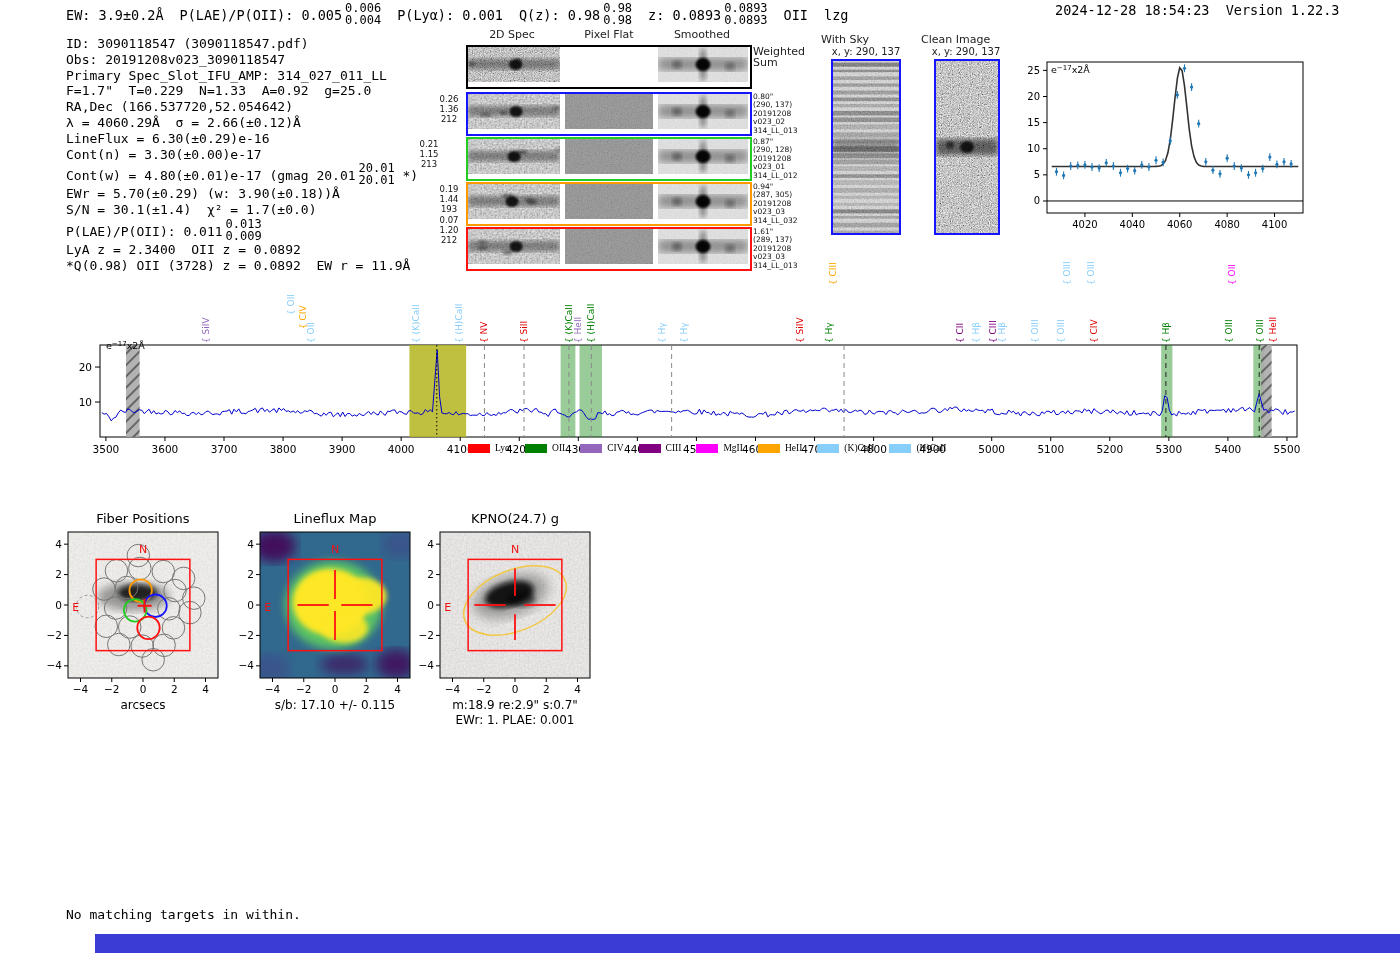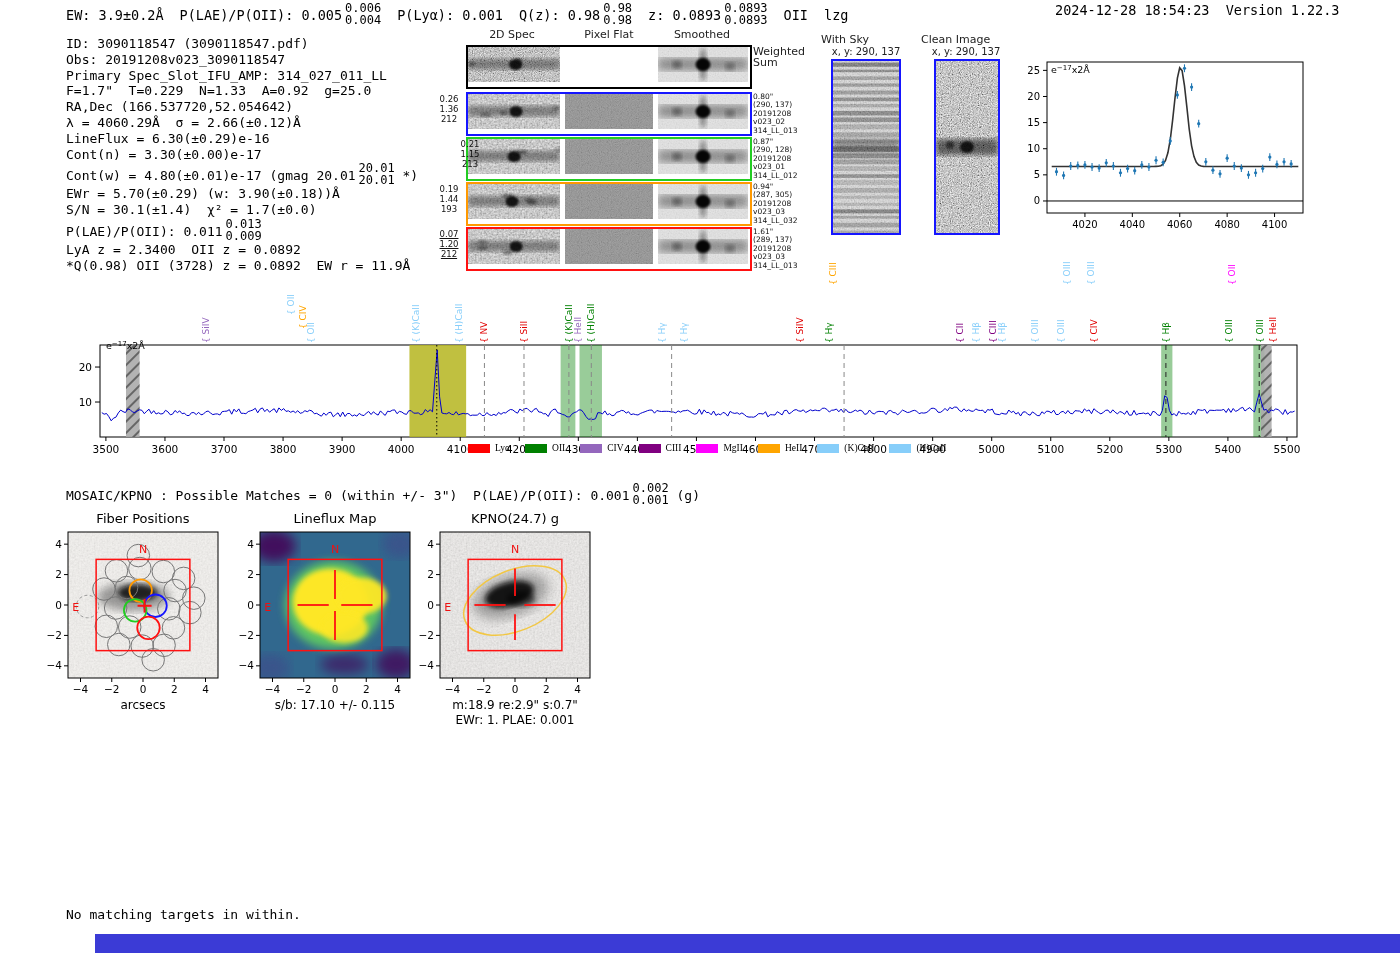--- a/index.html
+++ b/index.html
@@ -470,21 +470,20 @@
       <div class="leg-item">
         <span class="leg-sw" style="background: rgb(135, 206, 250);"></span>
         <span>(K)CaII</span>
       </div>
       <div class="leg-item">
         <span class="leg-sw" style="background: rgb(135, 206, 250);"></span>
         <span>(H)CaII</span>
       </div>
     </div>
 
-  <div id="mosaic" class="mono"><span class="seg"><span>MOSAIC/KPNO : Possible Matches = 0 (within +/- 3")  P(LAE)/P(OII): 0.001</span><span class="frac"><span>0.002</span><span>0.001</span></span><span> (g)</span></span></div>
 
   <div id="notes" class="mono">
     <div>No matching targets in within.</div>
     
   </div>
 
   <div id="bottombar" style="background: rgb(59, 59, 214);"></div>
 
   <svg width="0" height="0">
     <defs>
@@ -615,21 +614,21 @@
       <div style="position: absolute; left: 190px; top: 0px; width: 90px; height: 35px;"><svg width="90" height="35" class="boxed" style="position: static;">
           <rect x="0" y="0" width="90" height="35" fill="#e2e2e2"></rect>
           <rect x="0" y="0" width="90" height="35" filter="url(#fGrainB)" opacity="0.12"></rect>
           <rect x="0" y="11.200000000000001" width="90" height="11.9" fill="#333" filter="url(#fB4)" opacity="0.5"></rect>
           <ellipse cx="45" cy="17.5" rx="3.5" ry="16.8" fill="#222" filter="url(#fB2)" opacity="0.5"></ellipse>
           <ellipse cx="45" cy="17.5" rx="7.5" ry="6.5" fill="#000" filter="url(#fB1)" opacity="0.95"></ellipse>
           <ellipse cx="19" cy="17.5" rx="5" ry="4" fill="#000" filter="url(#fB2)" opacity="0.4"></ellipse>
           <ellipse cx="72" cy="19.5" rx="5" ry="4" fill="#000" filter="url(#fB2)" opacity="0.35"></ellipse>
         </svg></div>
     </div>
-    <div class="rowleft" style="left: 457px; top: 140px;">
+    <div class="rowleft" style="left: 416px; top: 140px;">
       <div>0.21</div>
       <div>1.15</div>
       <div>213</div>
     </div>
     <div class="rowright" style="left: 753px; top: 138px;">
       <div>0.87"</div>
       <div>(290, 128)</div>
       <div>20191208</div>
       <div>v023_01</div>
       <div>314_LL_012</div>
@@ -687,21 +686,21 @@
       <div style="position: absolute; left: 190px; top: 0px; width: 90px; height: 35px;"><svg width="90" height="35" class="boxed" style="position: static;">
           <rect x="0" y="0" width="90" height="35" fill="#e2e2e2"></rect>
           <rect x="0" y="0" width="90" height="35" filter="url(#fGrainB)" opacity="0.12"></rect>
           <rect x="0" y="11.200000000000001" width="90" height="11.9" fill="#333" filter="url(#fB4)" opacity="0.5"></rect>
           <ellipse cx="45" cy="17.5" rx="3.5" ry="16.8" fill="#222" filter="url(#fB2)" opacity="0.5"></ellipse>
           <ellipse cx="45" cy="17.5" rx="7.5" ry="6.5" fill="#000" filter="url(#fB1)" opacity="0.95"></ellipse>
           <ellipse cx="19" cy="17.5" rx="5" ry="4" fill="#000" filter="url(#fB2)" opacity="0.4"></ellipse>
           <ellipse cx="72" cy="19.5" rx="5" ry="4" fill="#000" filter="url(#fB2)" opacity="0.35"></ellipse>
         </svg></div>
     </div>
-    <div class="rowleft" style="left: 436px; top: 230px; text-decoration: underline;">
+    <div class="rowleft" style="left: 436px; top: 216px;">
       <div>0.07</div>
       <div>1.20</div>
       <div>212</div>
     </div>
     <div class="rowright" style="left: 753px; top: 228px;">
       <div>1.61"</div>
       <div>(289, 137)</div>
       <div>20191208</div>
       <div>v023_03</div>
       <div>314_LL_013</div>

